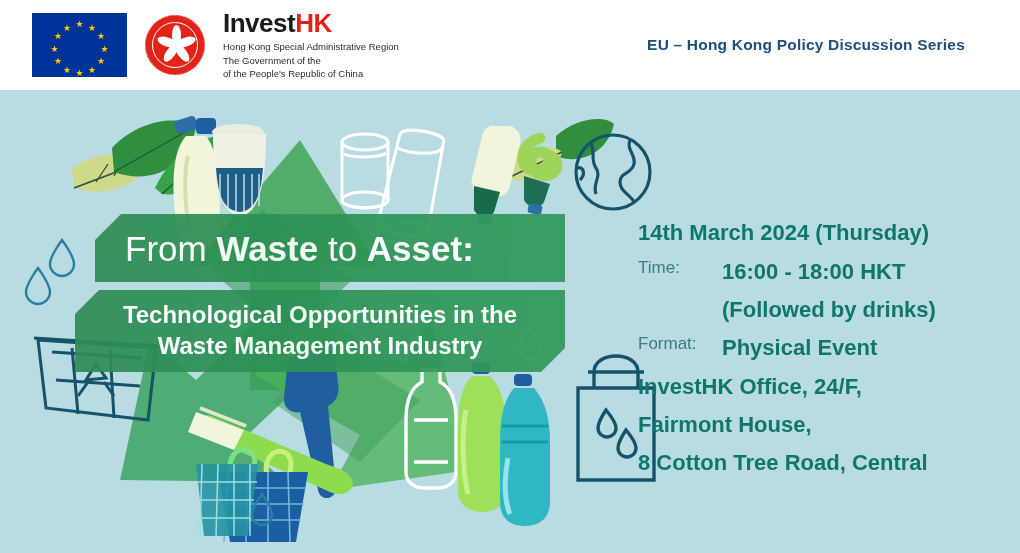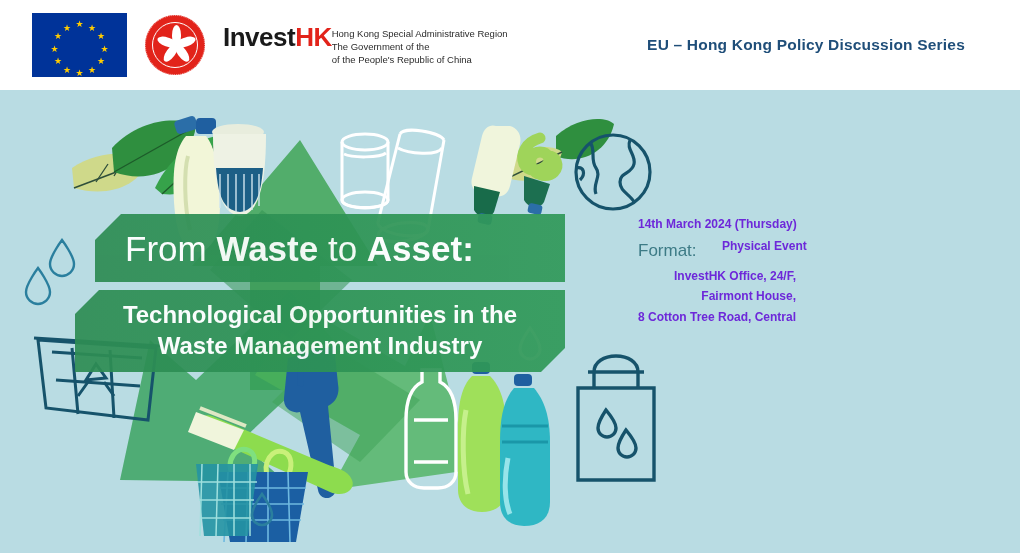--- a/index.html
+++ b/index.html
@@ -41,21 +41,21 @@
   .petal {
     position:absolute; width:9px; height:20px; background:#ffffff;
     border-radius:50% 50% 45% 45%; transform-origin:50% 100%;
     top:2px; left:18.5px;
   }
   .hk-emblem .ring-text {
     position:absolute; inset:0; border-radius:50%;
     border:1px dotted rgba(255,255,255,.55);
   }
 
-  .investhk-block { display:flex; flex-direction:row; justify-content:center; }
+  .investhk-block { display:flex; flex-direction:column; justify-content:center; }
   .investhk-word { font-size:26px; font-weight:bold; letter-spacing:-0.5px; line-height:1.05; }
   .investhk-word .blk { color:#1a1a1a; }
   .investhk-word .red { color:#e2231a; }
   .gov-lines { margin-top:3px; }
   .gov-lines div { font-size:9.5px; color:#2b2b2b; line-height:1.38; }
 
   .series-title {
     margin-left:auto; padding-right:55px;
     font-size:15.5px; font-weight:bold; color:#1f4e79; letter-spacing:.2px;
   }
@@ -96,21 +96,21 @@
   
   .details {
     position:absolute; left:638px; top:124px; width:360px;
     display:flex; flex-direction:column; gap:1px;
   }
   .det-row { display:flex; align-items:flex-start; }
   .det-label {
     width:84px; flex:none; font-size:17px; color:#3d7b86; line-height:1.72;
   }
   .det-value {
-    font-size:12px; font-weight:bold; color:#6d28d9; line-height:1.72;text-align:right;
+    font-size:22px; font-weight:bold; color:#0f766e; line-height:1.72;
   }
   .det-value .sub { display:block; }
 </style>
 </head>
 <body>
 
 <div class="header">
   <div class="logos">
 
     <div class="eu-flag">
@@ -306,20 +306,27 @@
   </div>
 
   <div class="details">
 
     <div class="det-row">
       <div class="det-value">
         <span class="sub">14th March 2024 (Thursday)</span>
       </div>
     </div>
 
+    <div class="det-row">
+      <div class="det-label">Time:</div>
+      <div class="det-value">
+        <span class="sub">16:00 - 18:00 HKT</span>
+        <span class="sub">(Followed by drinks)</span>
+      </div>
+    </div>
 
     <div class="det-row">
       <div class="det-label">Format:</div>
       <div class="det-value">
         <span class="sub">Physical Event</span>
       </div>
     </div>
 
     <div class="det-row">
       <div class="det-value">

